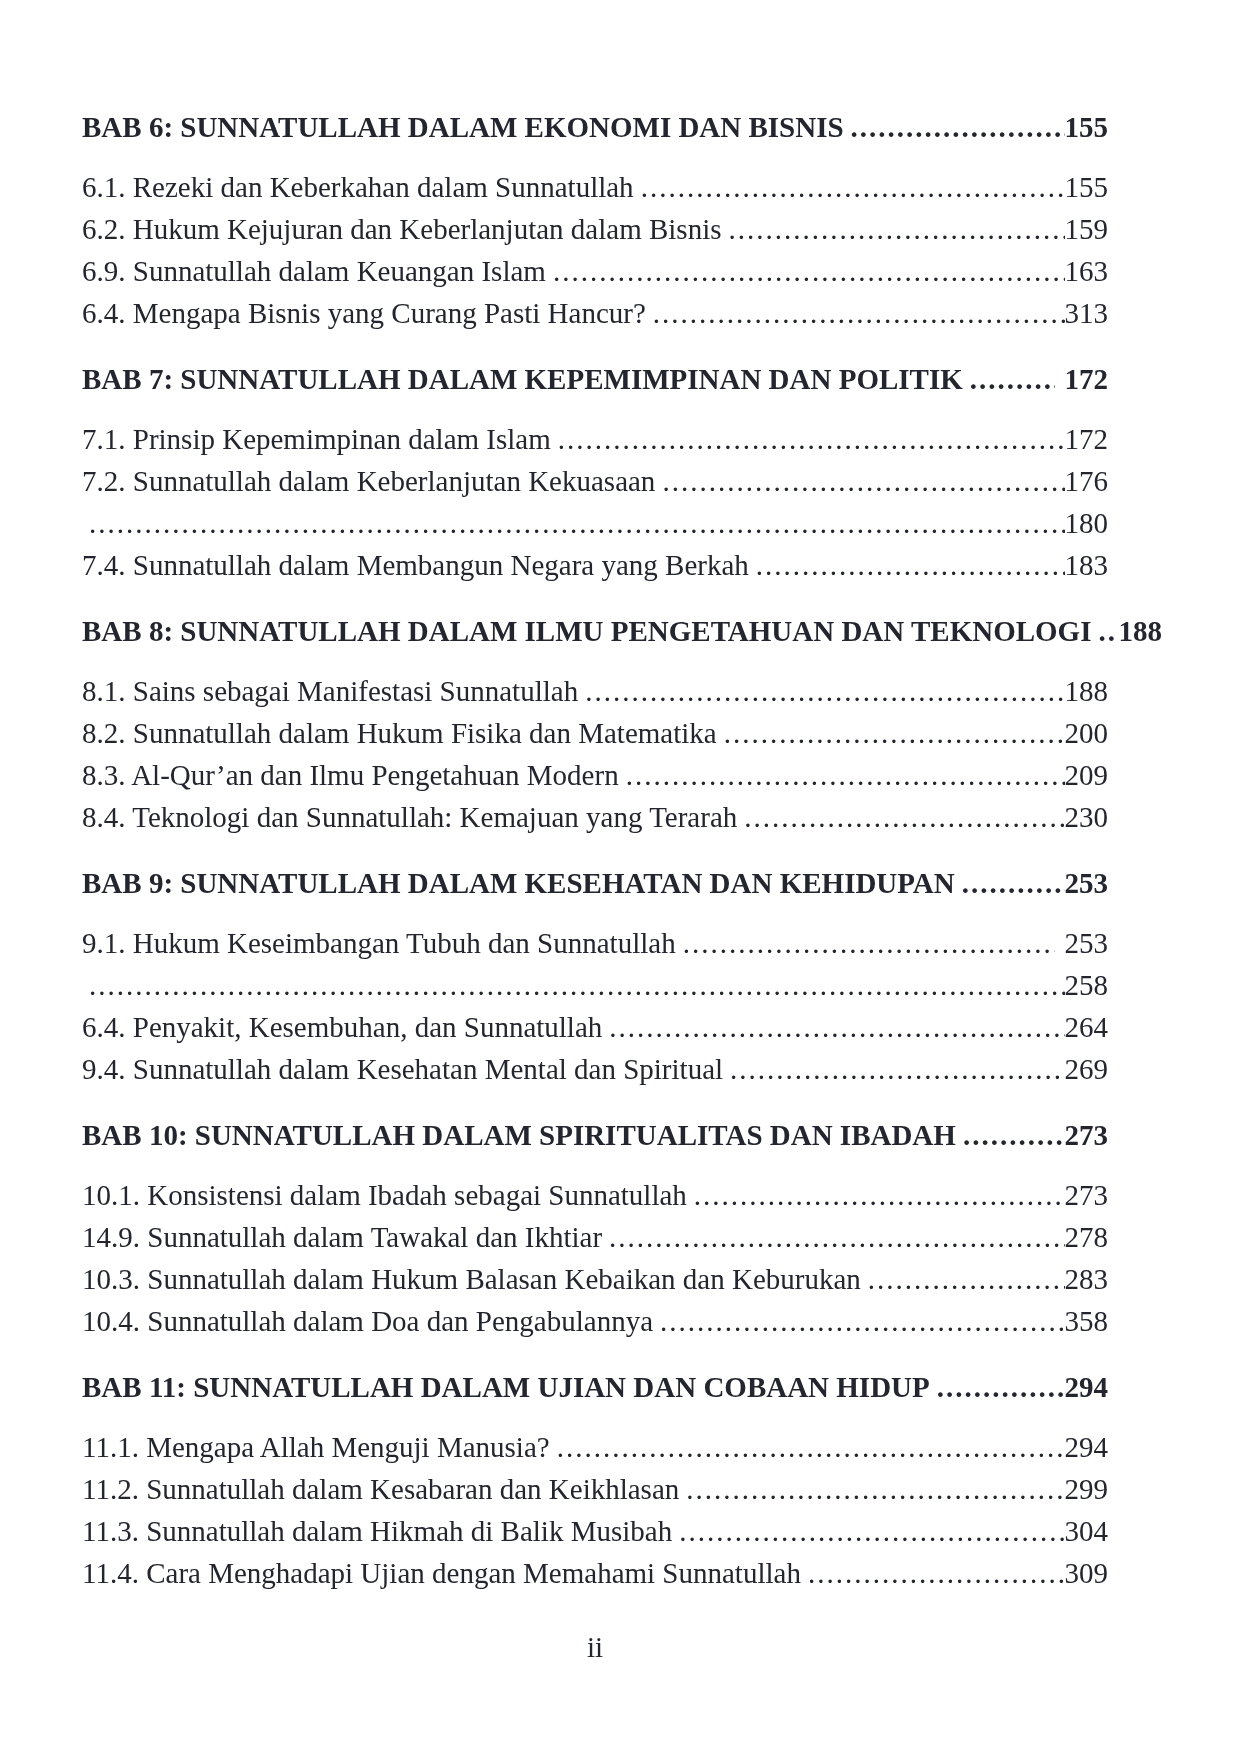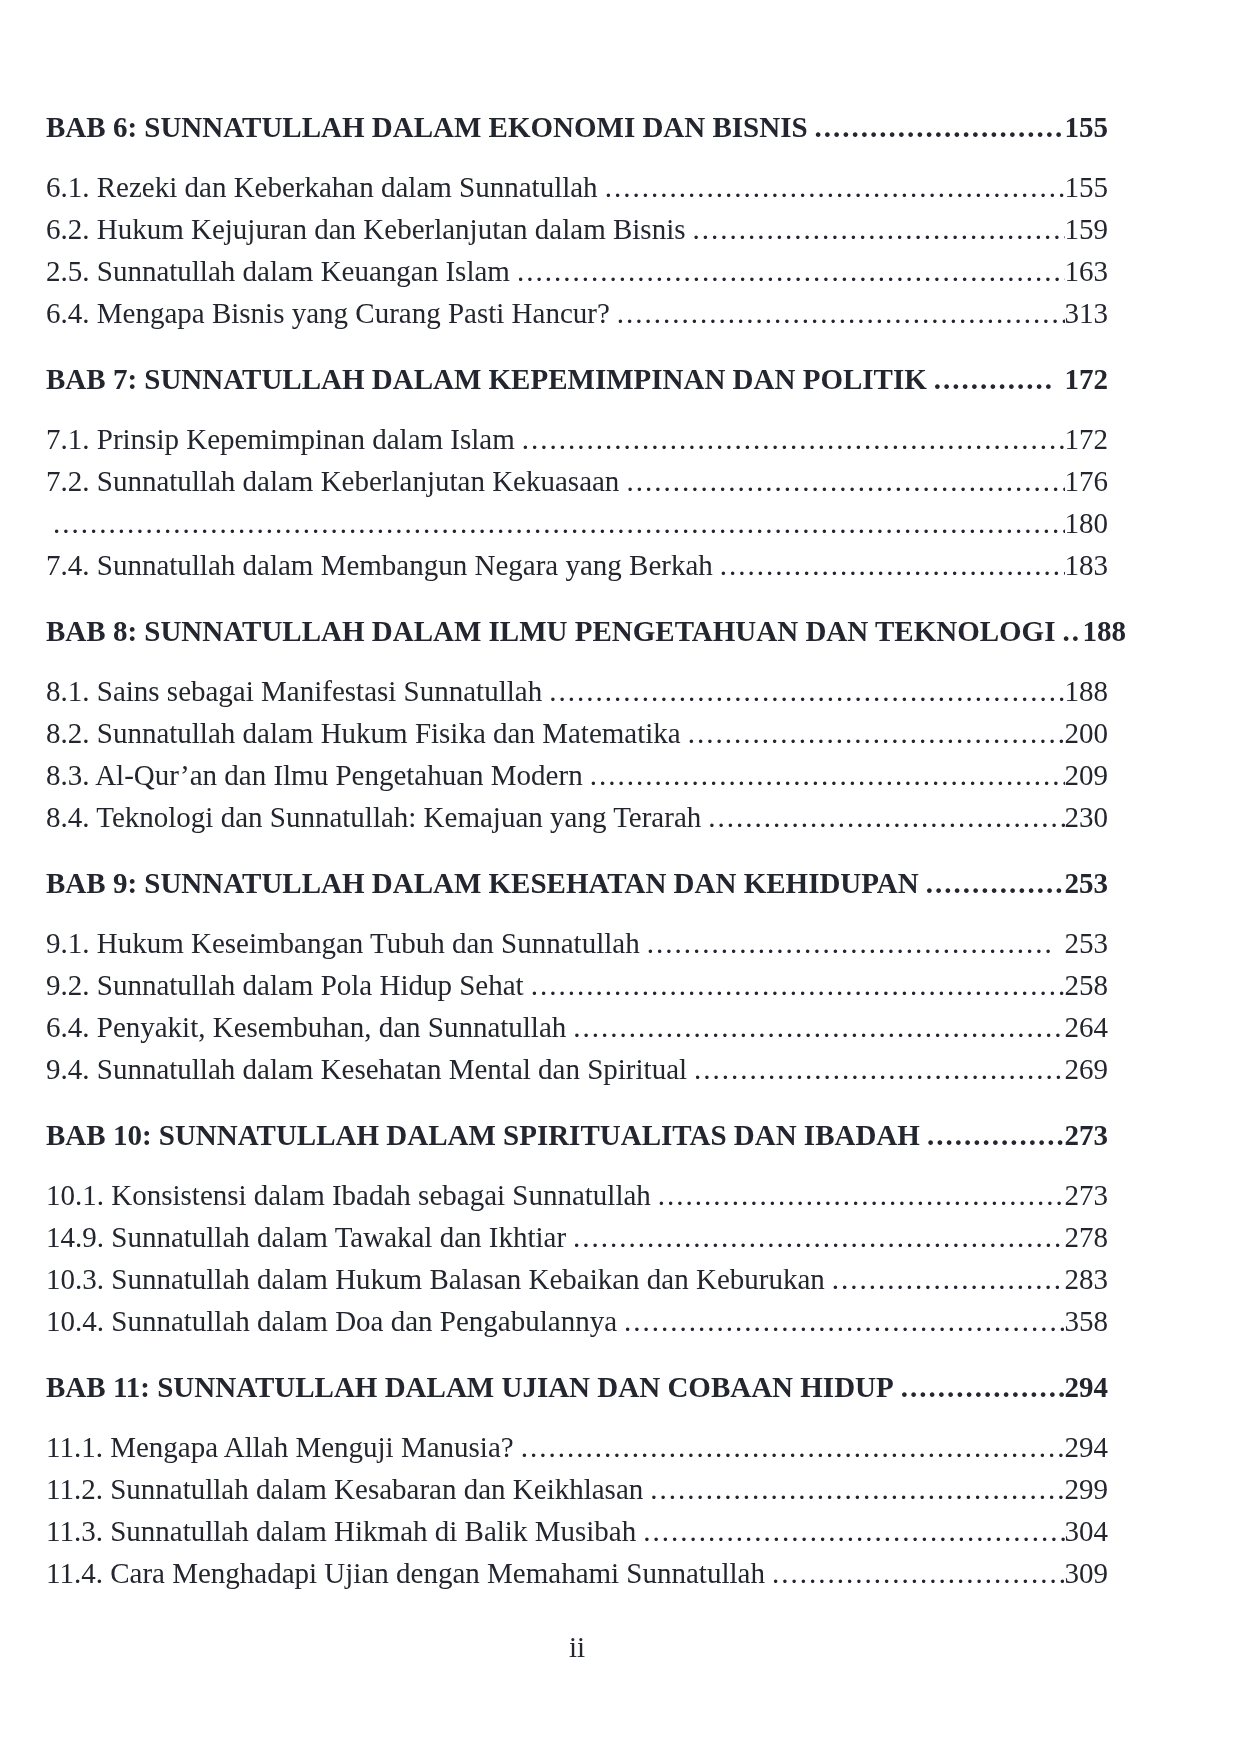--- a/index.html
+++ b/index.html
@@ -9,21 +9,21 @@
   }
   .page {
     position: relative;
     width: 1241px;
     height: 1755px;
     box-sizing: border-box;
     background: #ffffff;
     color: #23262e;
     font-family: "Liberation Serif", "DejaVu Serif", serif;
     font-size: 29px;
-    padding: 106px 133px 0 46px;
+    padding: 106px 133px 0 82px;
     overflow: hidden;
   }
   .toc { width: 100%; }
   .toc-row {
     display: flex;
     align-items: baseline;
     line-height: 42px;
     width: 100%;
   }
   .toc-row.heading {
@@ -66,21 +66,21 @@
         <span class="label">6.1. Rezeki dan Keberkahan dalam Sunnatullah</span>
         <span class="leader"></span>
         <span class="pagenum">155</span>
       </div>
       <div class="toc-row item">
         <span class="label">6.2. Hukum Kejujuran dan Keberlanjutan dalam Bisnis</span>
         <span class="leader"></span>
         <span class="pagenum">159</span>
       </div>
       <div class="toc-row item">
-        <span class="label">2.5. Sunnatullah dalam Keuangan Islam</span>
+        <span class="label">6.9. Sunnatullah dalam Keuangan Islam</span>
         <span class="leader"></span>
         <span class="pagenum">163</span>
       </div>
       <div class="toc-row item">
         <span class="label">6.4. Mengapa Bisnis yang Curang Pasti Hancur?</span>
         <span class="leader"></span>
         <span class="pagenum">313</span>
       </div>
       <div class="toc-row heading gap">
         <span class="label">BAB 7: SUNNATULLAH DALAM KEPEMIMPINAN DAN POLITIK</span>
@@ -135,21 +135,20 @@
         <span class="label">BAB 9: SUNNATULLAH DALAM KESEHATAN DAN KEHIDUPAN</span>
         <span class="leader"></span>
         <span class="pagenum">253</span>
       </div>
       <div class="toc-row item gap">
         <span class="label">9.1. Hukum Keseimbangan Tubuh dan Sunnatullah</span>
         <span class="leader"></span>
         <span class="pagenum">253</span>
       </div>
       <div class="toc-row item">
-        <span class="label">9.2. Sunnatullah dalam Pola Hidup Sehat</span>
         <span class="leader"></span>
         <span class="pagenum">258</span>
       </div>
       <div class="toc-row item">
         <span class="label">6.4. Penyakit, Kesembuhan, dan Sunnatullah</span>
         <span class="leader"></span>
         <span class="pagenum">264</span>
       </div>
       <div class="toc-row item">
         <span class="label">9.4. Sunnatullah dalam Kesehatan Mental dan Spiritual</span>

